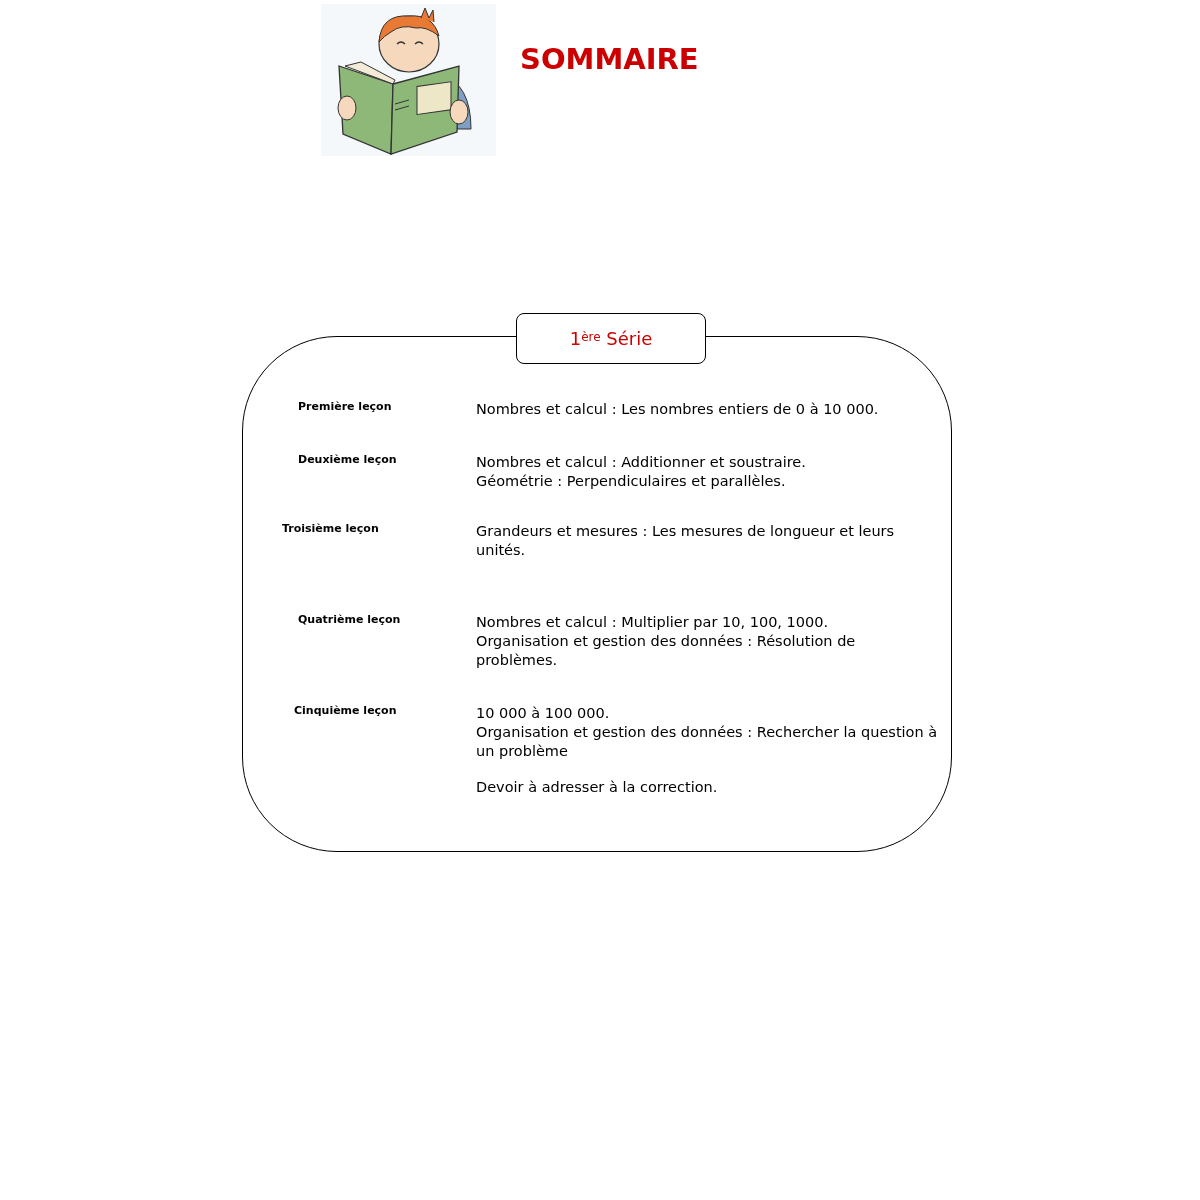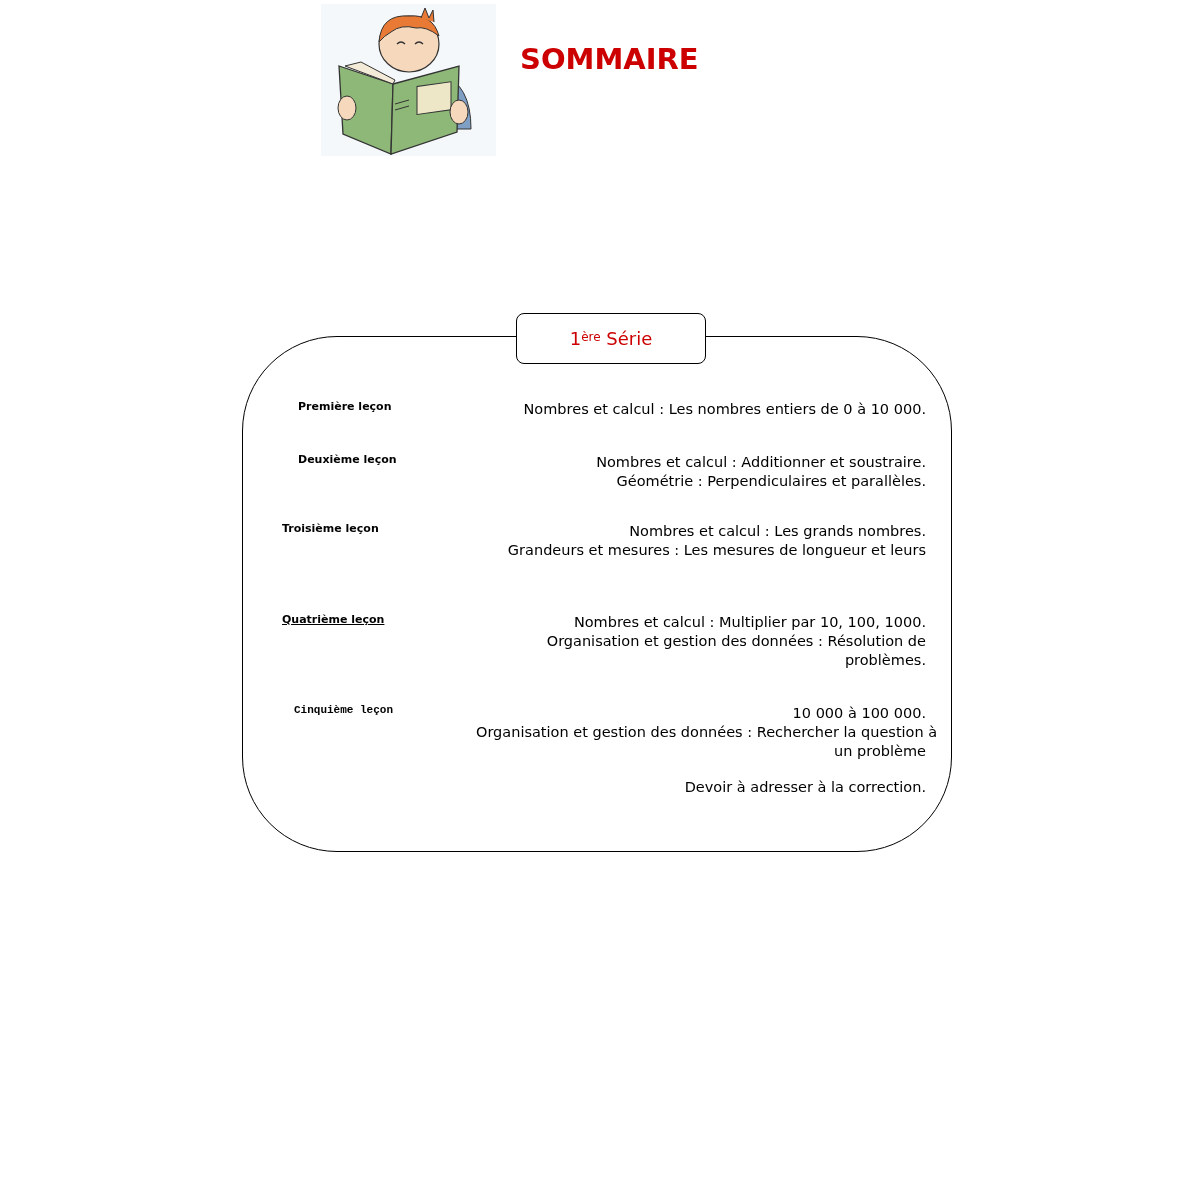--- a/index.html
+++ b/index.html
@@ -31,21 +31,21 @@
     }
     .series-tab sup { font-size: 12px; position: relative; top: -2px; }
 
     .lesson {
       position: absolute; left: 0; width: 1200px;
     }
     .lesson-title {
       position: absolute; font-weight: bold; font-size: 11px; white-space: nowrap;
     }
     .lesson-desc {
-      position: absolute; left: 476px; width: 450px; font-size: 14.5px; line-height: 19px; text-align: right;
+      position: absolute; left: 476px; width: 450px; font-size: 14.5px; line-height: 19px;
     }
     .lesson-desc div { white-space: nowrap; }
     .lesson-desc .gap { height: 17px; }
   </style>
 </head>
 <body>
 
 <div class="illustration">
   <svg viewBox="0 0 175 152" xmlns="http://www.w3.org/2000/svg">
 
@@ -94,36 +94,36 @@
   <div class="lesson-title" style="left:298px;">Deuxième leçon</div>
   <div class="lesson-desc">
     <div>Nombres et calcul : Additionner et soustraire.</div>
     <div>Géométrie : Perpendiculaires et parallèles.</div>
   </div>
 </div>
 
 <div class="lesson" style="top:522px;">
   <div class="lesson-title" style="left:282px;">Troisième leçon</div>
   <div class="lesson-desc">
-    <div>Nombres et calcul : Les grands nombres.</div>
     <div>Grandeurs et mesures : Les mesures de longueur et leurs</div>
+    <div>unités.</div>
   </div>
 </div>
 
 <div class="lesson" style="top:613px;">
-  <div class="lesson-title" style="left:282px;text-decoration:underline;">Quatrième leçon</div>
+  <div class="lesson-title" style="left:298px;">Quatrième leçon</div>
   <div class="lesson-desc">
     <div>Nombres et calcul : Multiplier par 10, 100, 1000.</div>
     <div>Organisation et gestion des données : Résolution de</div>
     <div>problèmes.</div>
   </div>
 </div>
 
 <div class="lesson" style="top:704px;">
-  <div class="lesson-title" style="left:294px;font-family:Liberation Mono, monospace;">Cinquième leçon</div>
+  <div class="lesson-title" style="left:294px;">Cinquième leçon</div>
   <div class="lesson-desc">
     <div>10 000 à 100 000.</div>
     <div>Organisation et gestion des données : Rechercher la question à</div>
     <div>un problème</div>
     <div class="gap"></div>
     <div>Devoir à adresser à la correction.</div>
   </div>
 </div>
 
 </body></html>

